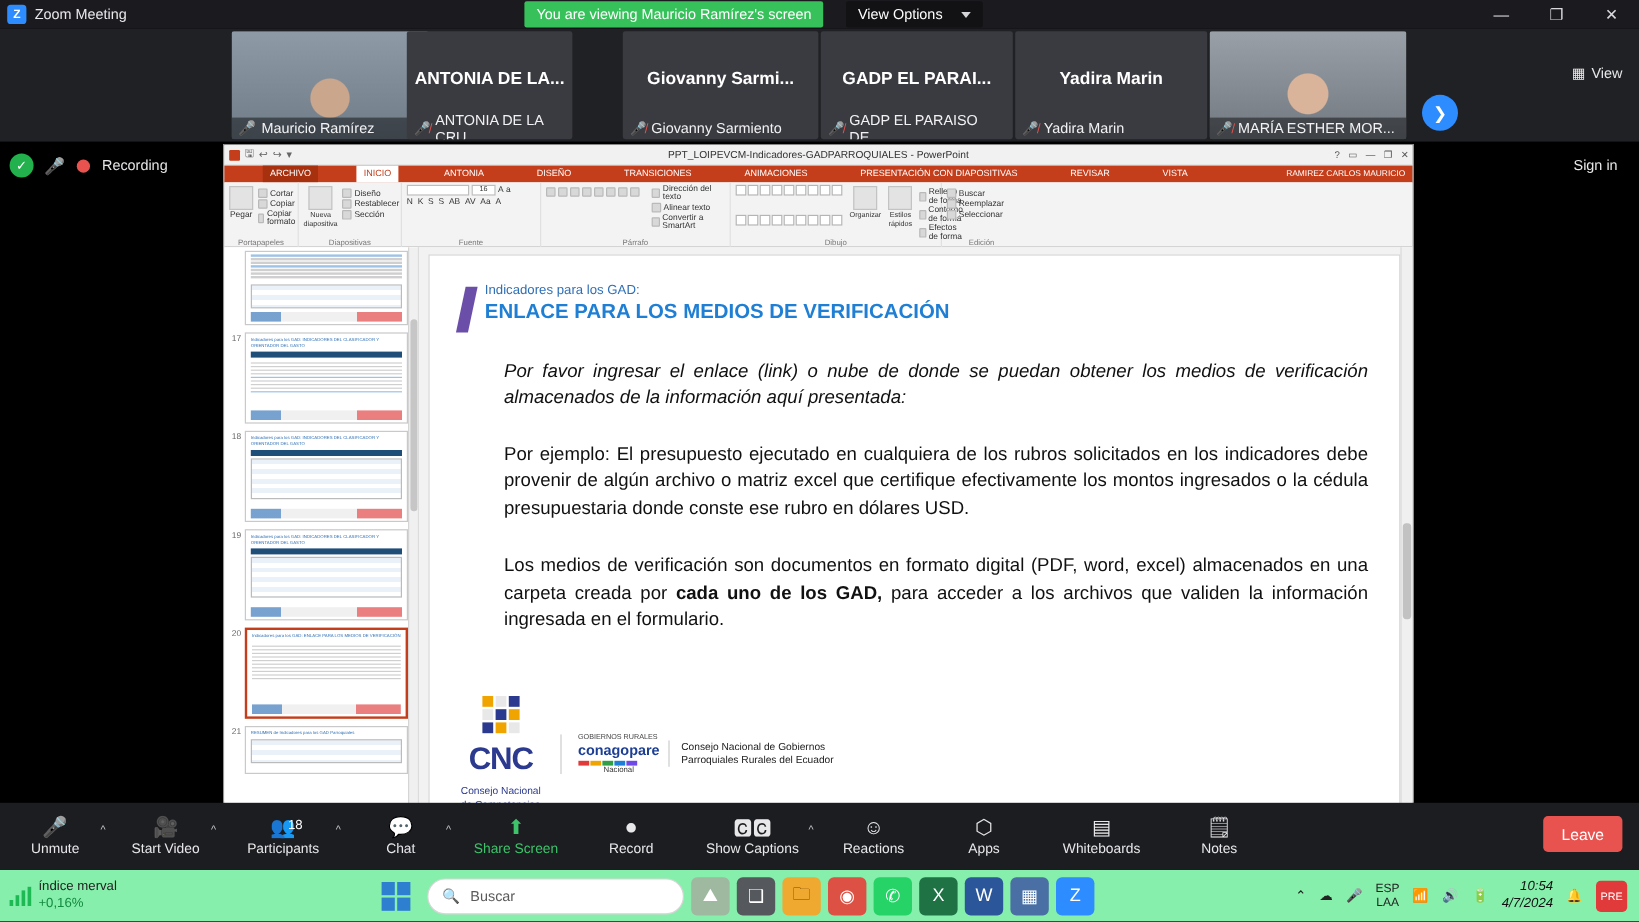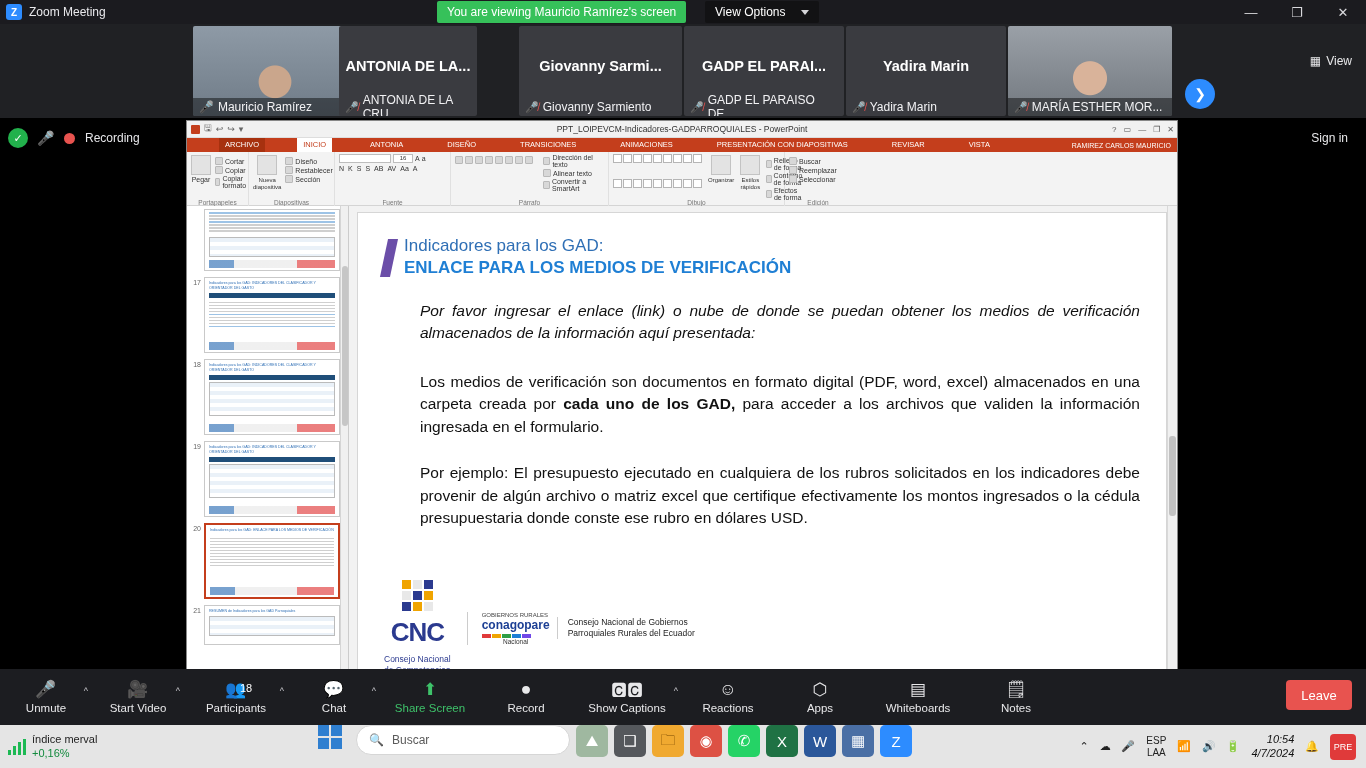--- a/index.html
+++ b/index.html
@@ -150,21 +150,21 @@
   .th-scroll { position: absolute; right: 0; top: 0; width: 8px; height: 100%; background: #f0f0f0; border-left: 1px solid #d5d5d5; }
   .th-scroll .thumbbar { position: absolute; top: 60px; left: 1px; width: 6px; height: 160px; background: #c6c6c6; border-radius: 3px; }
 
   .slide-pane { flex: 1; position: relative; background: #f2f2f2; padding: 6px 10px 0 8px; }
   .slide {
     width: 100%; height: 460px; background: #fff; border: 1px solid #d6d6d6;
     position: relative; padding: 22px 26px;
   }
   .slide-title-wrap { display: flex; gap: 10px; align-items: flex-start; }
   .slide-accent { width: 10px; height: 38px; background: #6b4ea8; transform: skewX(-12deg); margin-top: 4px; }
-  .slide-t1 { font-size: 17px; color: #2f6fb5; line-height: 1.35; }
+  .slide-t1 { font-size: 11px; color: #2f6fb5; line-height: 1.35; }
   .slide-t2 { font-size: 17px; color: #1f7fd4; font-weight: bold; }
   .slide-p { font-size: 15.5px; color: #111; line-height: 1.45; text-align: justify; margin-top: 14px; }
   .slide-p.it { font-style: italic; }
   .slide-logos { position: absolute; left: 26px; right: 26px; bottom: 14px; height: 58px; display: flex; align-items: center; gap: 16px; }
   .logo-cnc { display: flex; align-items: center; gap: 6px; flex-direction: column; }
   .cnc-dots { display: grid; grid-template-columns: repeat(3, 9px); grid-auto-rows: 9px; gap: 2px; }
   .cnc-dots i { display: block; width: 9px; height: 9px; }
   .cnc-text { font-size: 26px; font-weight: bold; color: #2b3a8f; letter-spacing: -1px; }
   .cnc-sub { font-size: 8.5px; color: #2b3a8f; line-height: 1.25; }
   .logo-cona { display: flex; align-items: center; gap: 7px; border-left: 1px solid #ccc; padding-left: 14px; }
@@ -194,21 +194,21 @@
     background: #e8534f; color: #fff; font-size: 13px; border-radius: 4px;
     display: flex; align-items: center; justify-content: center;
   }
   .part-badge {
     position: absolute; top: 2px; left: 56px; font-size: 11px; color: #fff;
   }
 
   
   .taskbar {
     position: absolute; left: 0; top: 725px; width: 1366px; height: 43px;
-    background: #e5e5e5; display: flex; 
+    background: #86efac; display: flex; align-items: center;
   }
   .tb-widget { display: flex; align-items: center; gap: 6px; padding-left: 8px; width: 300px; }
   .bars { display: flex; align-items: flex-end; gap: 2px; height: 16px; }
   .bars i { width: 3px; background: #1db954; display: block; }
   .widget-txt { font-size: 11px; color: #222; line-height: 1.25; }
   .widget-txt .pos { color: #138a3e; }
   .start { width: 24px; height: 24px; display: grid; grid-template-columns: 11px 11px; grid-auto-rows: 11px; gap: 2px; margin-left: 18px; }
   .start i { display: block; background: #2f7fd0; }
   .search {
     margin-left: 14px; width: 214px; height: 30px; background: #fff;
@@ -607,23 +607,23 @@
           <div class="slide-title-wrap">
             <div class="slide-accent"></div>
             <div>
               <div class="slide-t1">Indicadores para los GAD:</div>
               <div class="slide-t2">ENLACE PARA LOS MEDIOS DE VERIFICACIÓN</div>
             </div>
           </div>
 
           <div class="slide-p it" style="margin-top:22px; padding-left:36px;">Por favor ingresar el enlace (link) o nube de donde se puedan obtener los medios de verificación almacenados de la información aquí presentada:</div>
 
+          <div class="slide-p" style="margin-top:24px; padding-left:36px;">Por ejemplo: El presupuesto ejecutado en cualquiera de los rubros solicitados en los indicadores debe provenir de algún archivo o matriz excel que certifique efectivamente los montos ingresados o la cédula presupuestaria donde conste ese rubro en dólares USD.</div>
+
           <div class="slide-p" style="margin-top:26px; padding-left:36px;"><span>Los medios de verificación son documentos en formato digital (PDF, word, excel) almacenados en una carpeta creada por </span><b>cada uno de los GAD,</b><span> para acceder a los archivos que validen la información ingresada en el formulario.</span></div>
-
-          <div class="slide-p" style="margin-top:24px; padding-left:36px;">Por ejemplo: El presupuesto ejecutado en cualquiera de los rubros solicitados en los indicadores debe provenir de algún archivo o matriz excel que certifique efectivamente los montos ingresados o la cédula presupuestaria donde conste ese rubro en dólares USD.</div>
 
           <div class="slide-logos">
             <div class="logo-cnc">
               <div class="cnc-dots">
                 <i style="background:#f0a400"></i>
                   <i style="background:#e8e8e8"></i>
                   <i style="background:#2b3a8f"></i>
                 <i style="background:#e8e8e8"></i>
                   <i style="background:#2b3a8f"></i>
                   <i style="background:#f0a400"></i>

